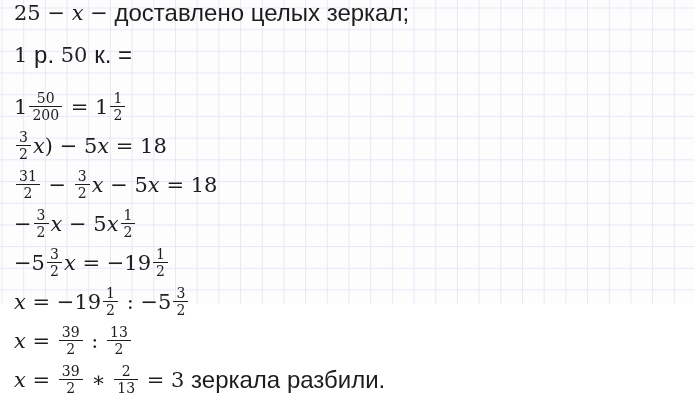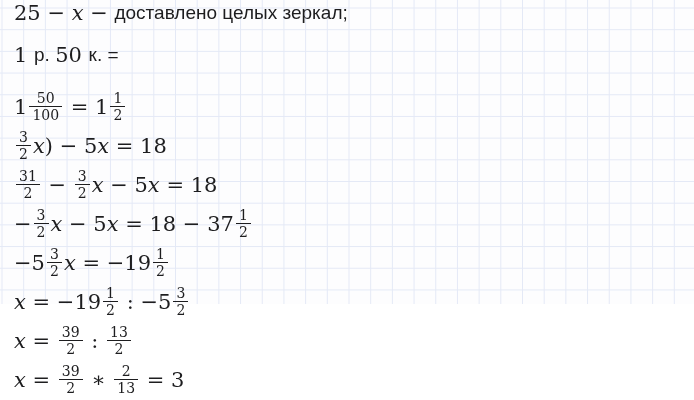--- a/index.html
+++ b/index.html
@@ -39,21 +39,21 @@
     font-family: "DejaVu Serif", serif;
     font-size: 21px;
   }
   .i {
     font-family: "DejaVu Serif", serif;
     font-size: 21px;
     font-style: italic;
   }
   .s {
     font-family: "Liberation Sans", "DejaVu Sans", sans-serif;
-    font-size: 19px;
+    font-size: 24px;
   }
   .frac {
     display: inline-flex;
     flex-direction: column;
     text-align: center;
     font-family: "DejaVu Serif", serif;
     font-size: 14px;
     line-height: 16px;
     margin: 0 2px;
   }
@@ -77,21 +77,21 @@
         <span class="s">доставлено целых зеркал;</span>
       </div>
       <div class="line">
         <span class="m">1 </span>
         <span class="s">р. </span>
         <span class="m">50 </span>
         <span class="s">к. =</span>
       </div>
       <div class="line">
         <span class="m">1</span>
-        <span class="frac"><span class="num">50</span><span class="den">100</span></span>
+        <span class="frac"><span class="num">50</span><span class="den">200</span></span>
         <span class="m"> = 1</span>
         <span class="frac"><span class="num">1</span><span class="den">2</span></span>
       </div>
       <div class="line">
         <span class="frac"><span class="num">3</span><span class="den">2</span></span>
         <span class="i">x</span>
         <span class="m">) − 5</span>
         <span class="i">x</span>
         <span class="m"> = 18</span>
       </div>
@@ -103,21 +103,20 @@
         <span class="m"> − 5</span>
         <span class="i">x</span>
         <span class="m"> = 18</span>
       </div>
       <div class="line">
         <span class="m">−</span>
         <span class="frac"><span class="num">3</span><span class="den">2</span></span>
         <span class="i">x</span>
         <span class="m"> − 5</span>
         <span class="i">x</span>
-        <span class="m"> = 18 − 37</span>
         <span class="frac"><span class="num">1</span><span class="den">2</span></span>
       </div>
       <div class="line">
         <span class="m">−5</span>
         <span class="frac"><span class="num">3</span><span class="den">2</span></span>
         <span class="i">x</span>
         <span class="m"> = −19</span>
         <span class="frac"><span class="num">1</span><span class="den">2</span></span>
       </div>
       <div class="line">
@@ -134,15 +133,16 @@
         <span class="m"> : </span>
         <span class="frac"><span class="num">13</span><span class="den">2</span></span>
       </div>
       <div class="line">
         <span class="i">x</span>
         <span class="m"> = </span>
         <span class="frac"><span class="num">39</span><span class="den">2</span></span>
         <span class="m"> ∗ </span>
         <span class="frac"><span class="num">2</span><span class="den">13</span></span>
         <span class="m"> = 3 </span>
+        <span class="s">зеркала разбили.</span>
       </div>
     </div>
 </div>
 
 </body></html>

